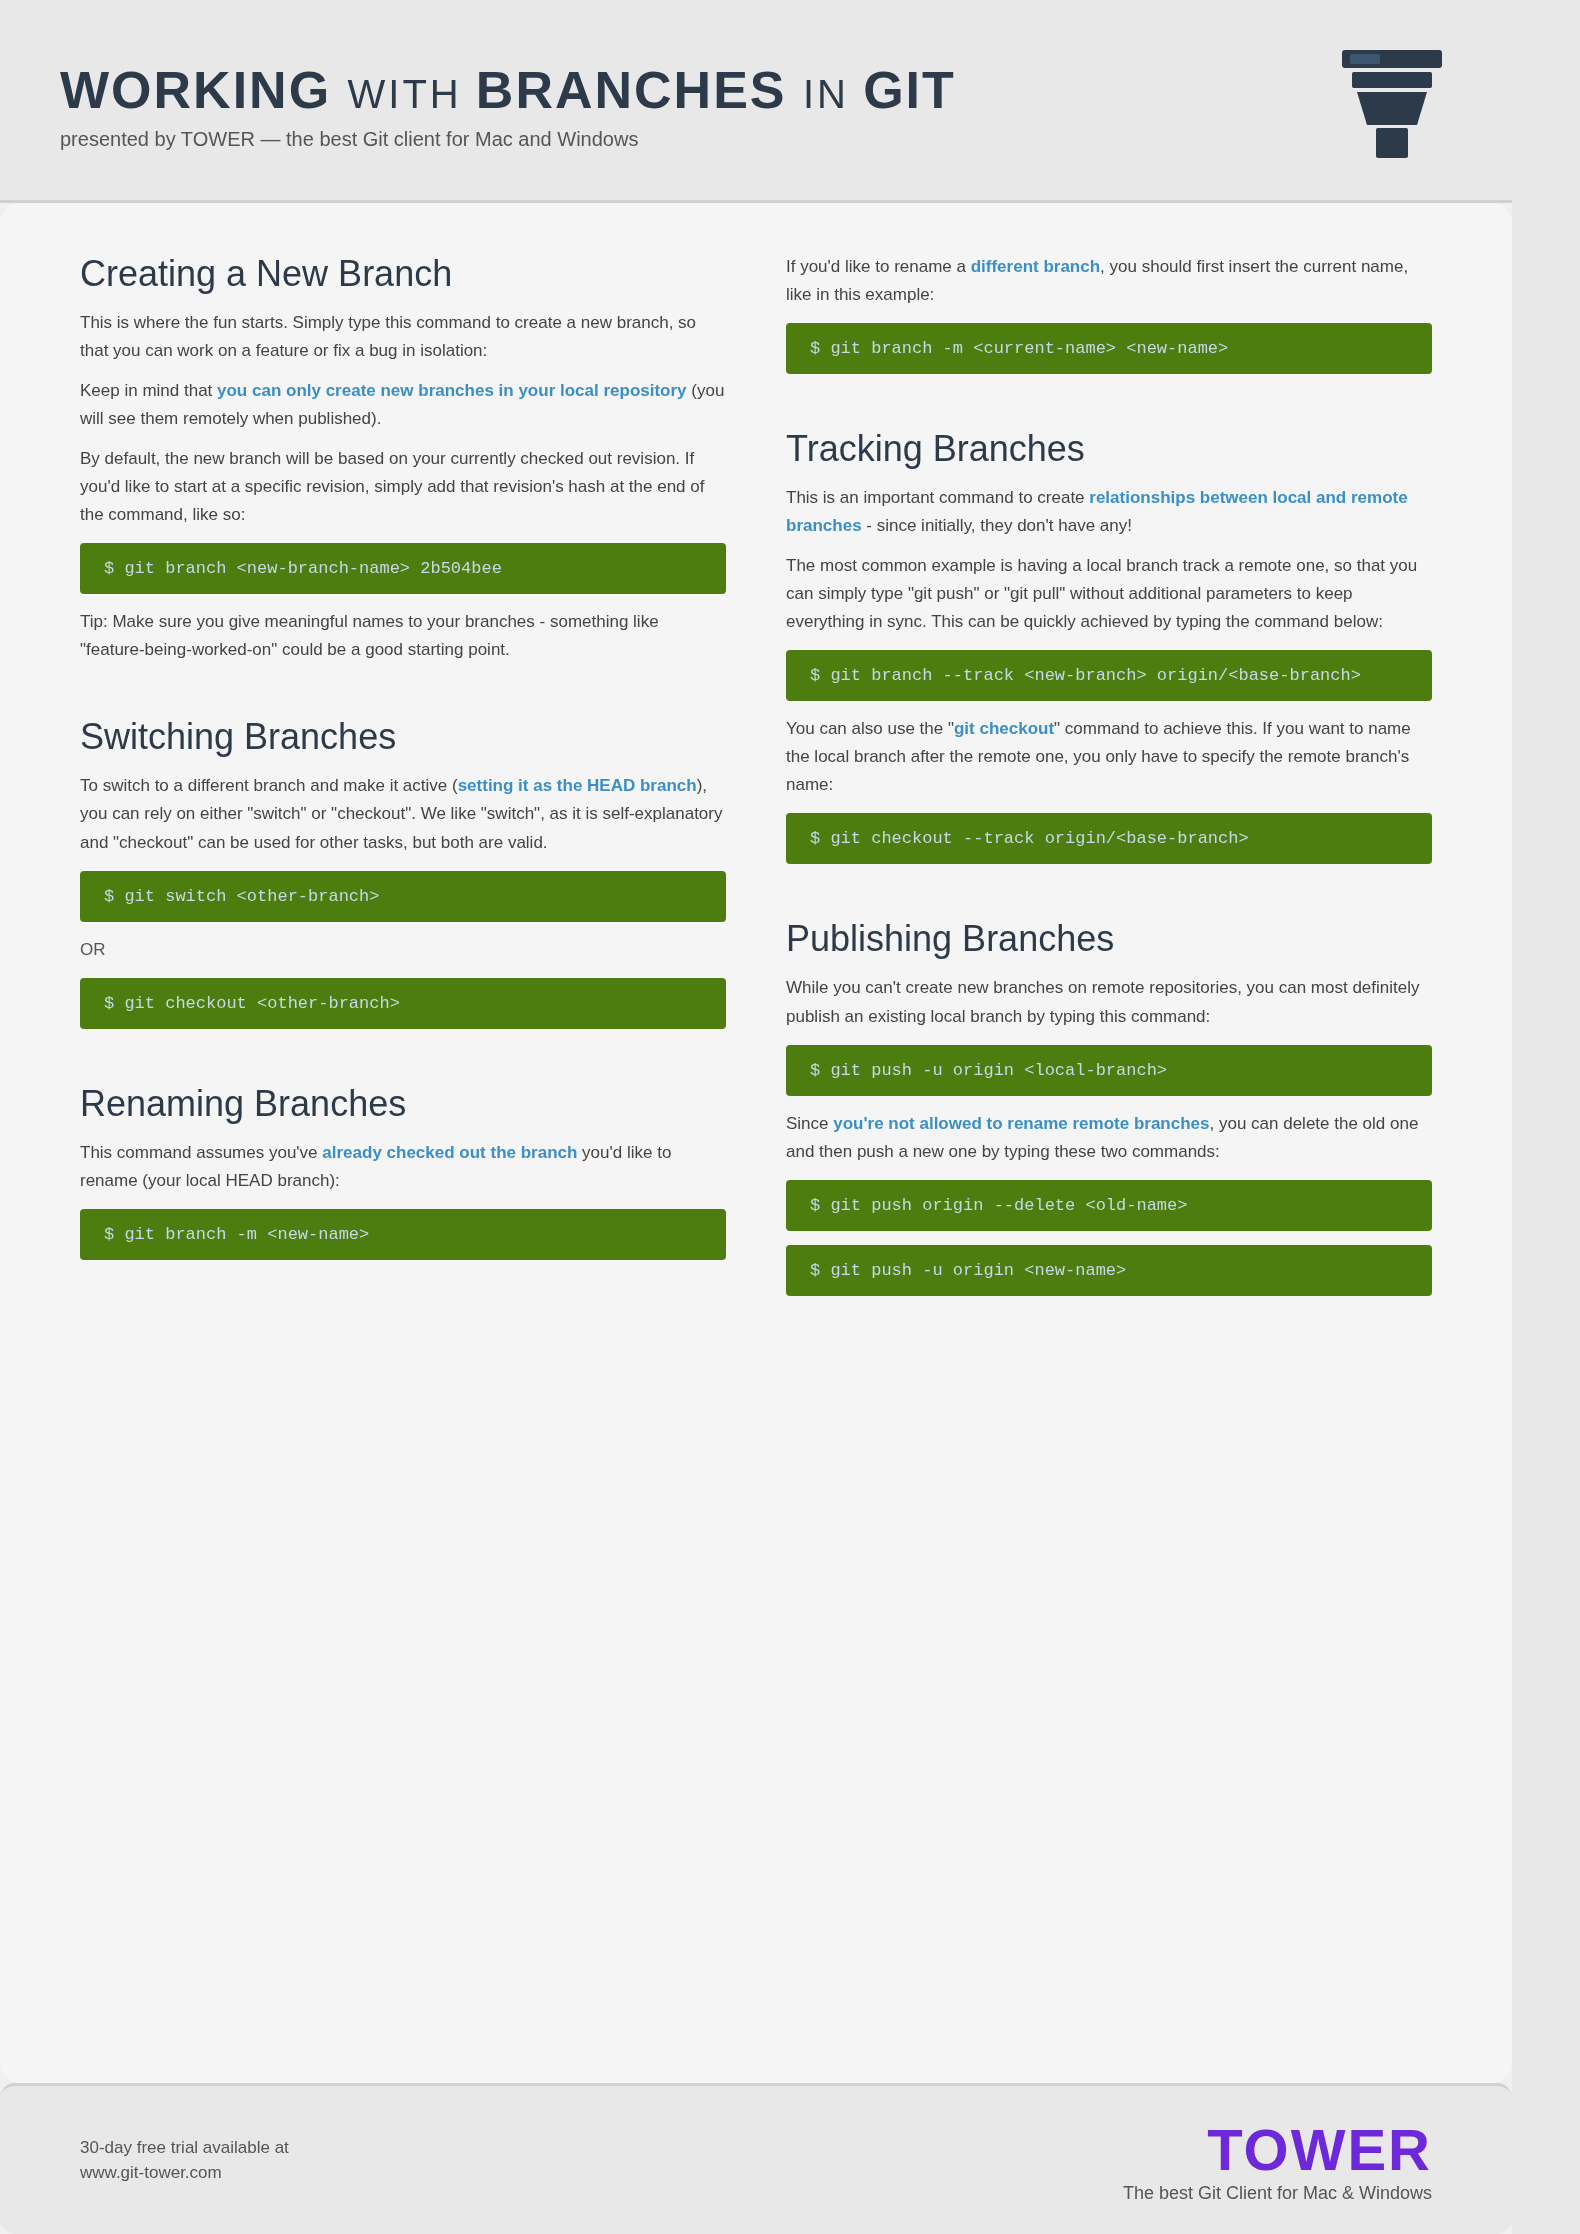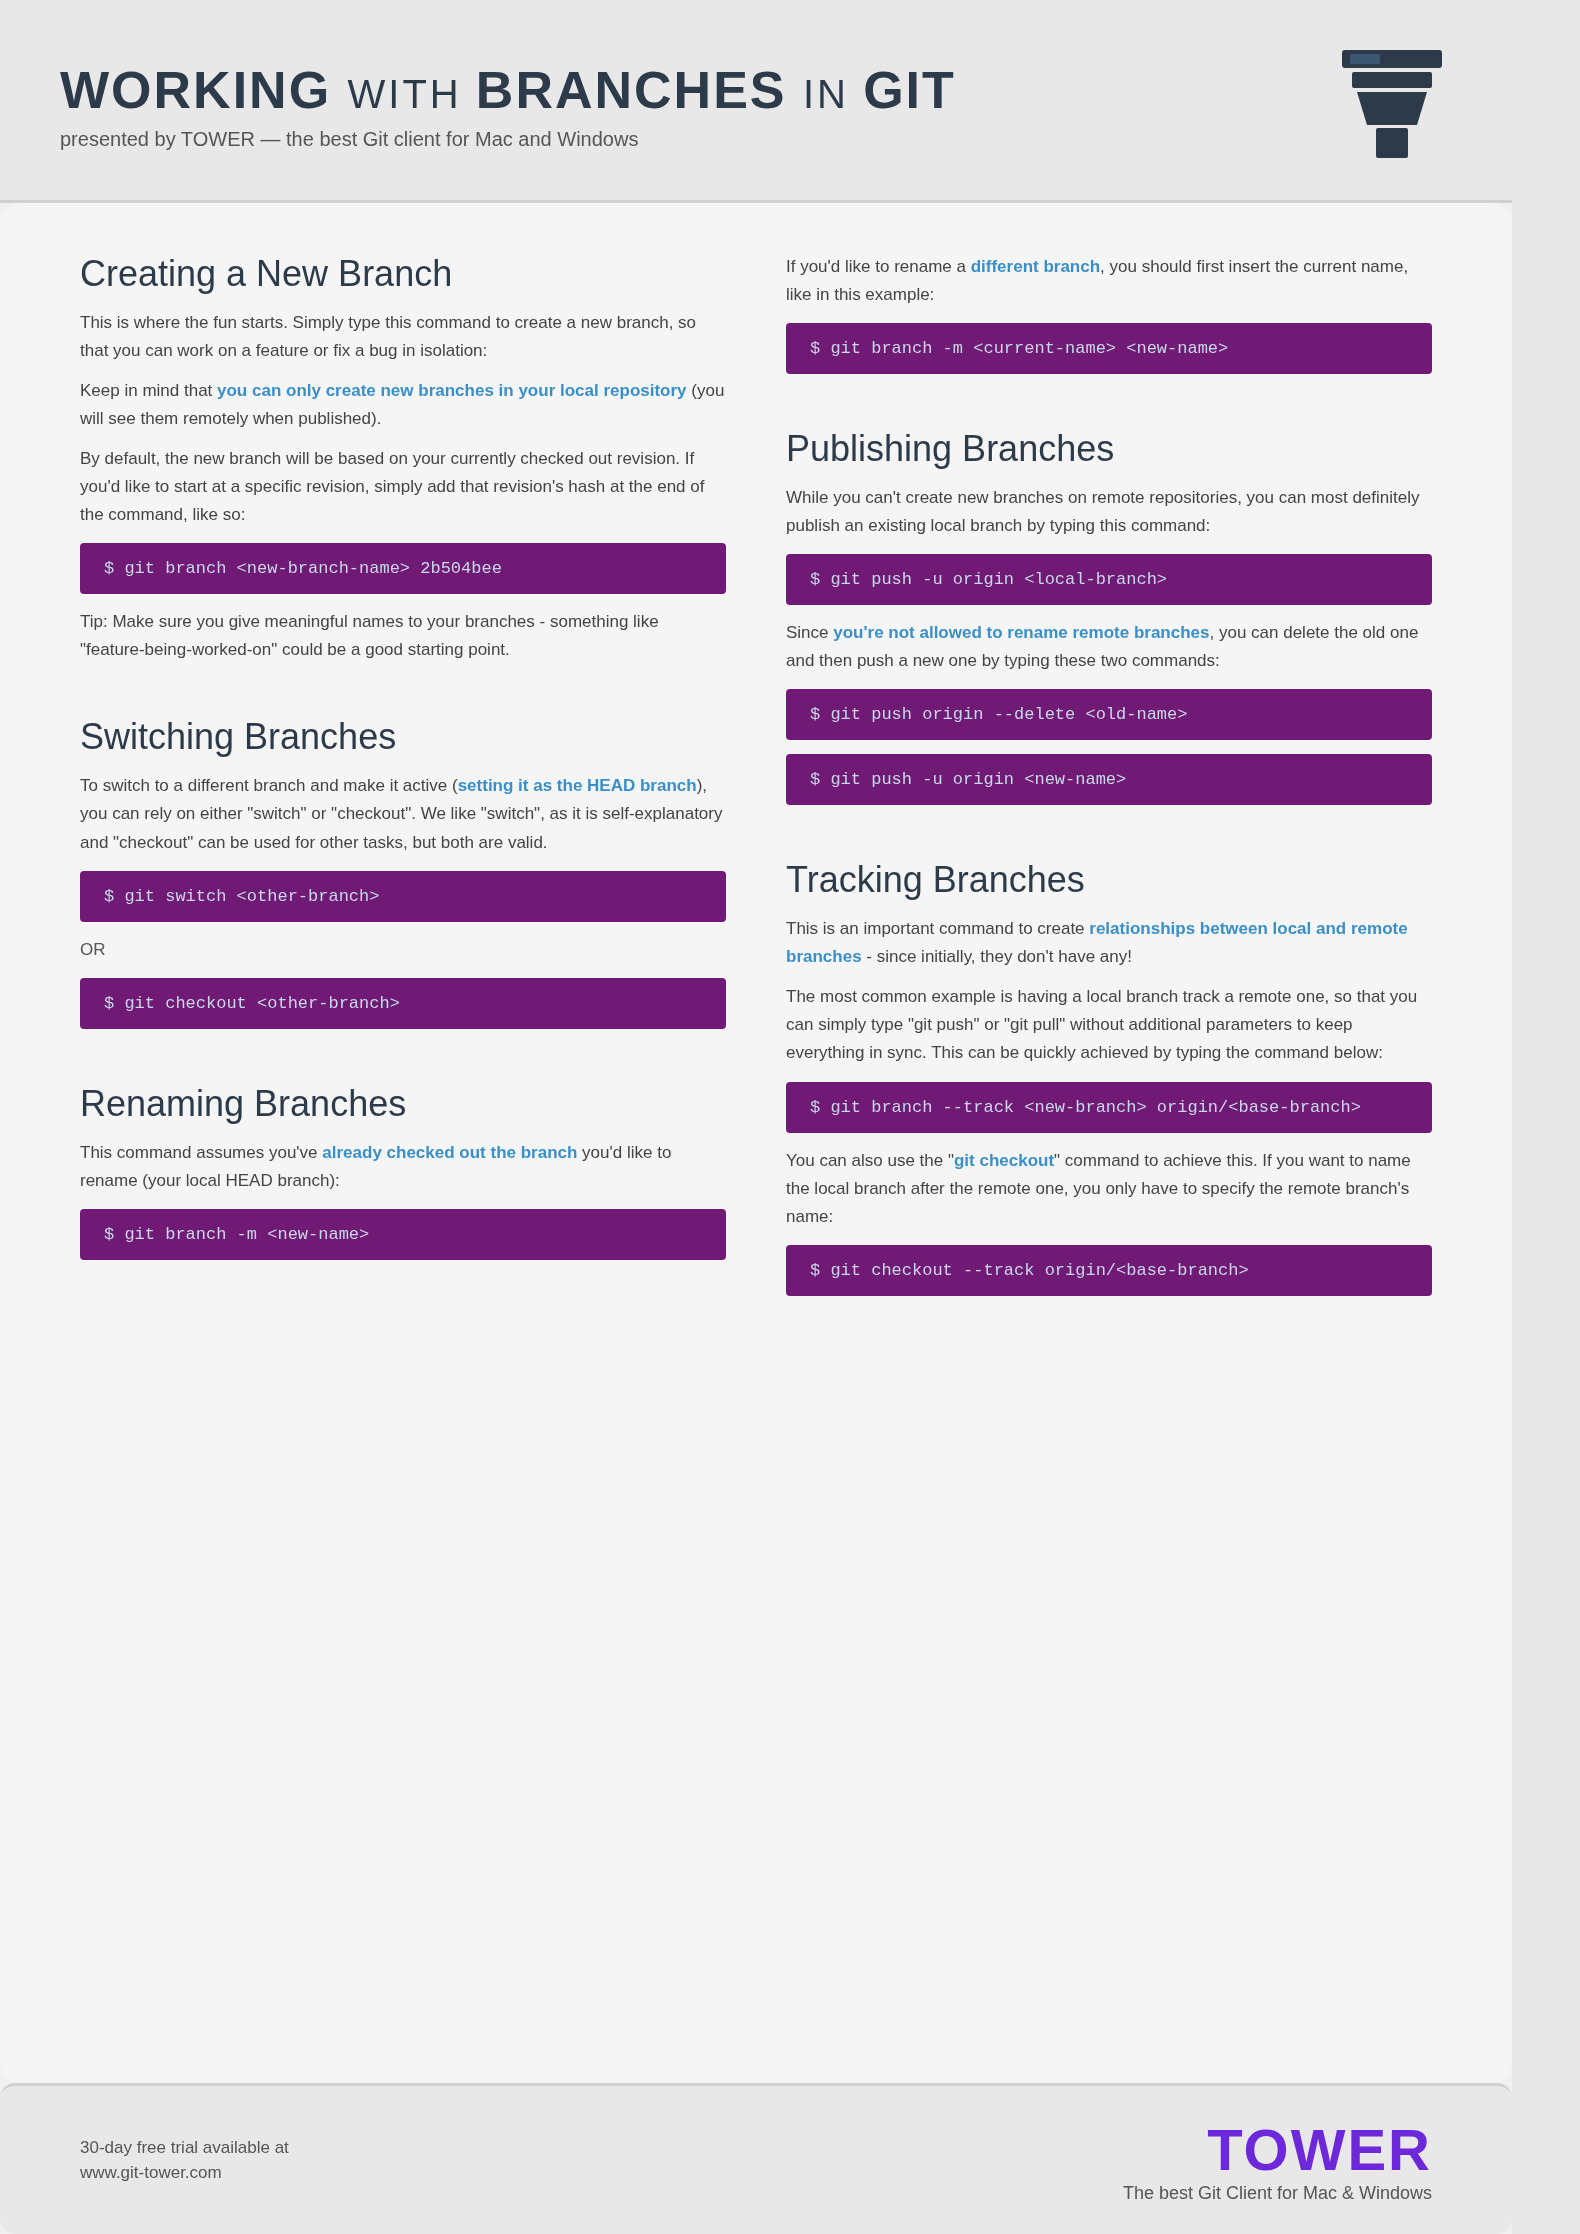--- a/index.html
+++ b/index.html
@@ -111,21 +111,21 @@
       margin-bottom: 12px;
       font-family: Arial, sans-serif;
     }
 
     .highlight-blue {
       color: #3a8fc7;
       font-weight: 700;
     }
 
     .code-block {
-      background: #701a75;
+      background: #4d7c0f;
       color: #c8d8e8;
       padding: 16px 24px;
       border-radius: 4px;
       font-family: 'Courier New', Courier, monospace;
       font-size: 17px;
       margin: 14px 0;
     }
 
     .section p.or-label {
       font-size: 17px;
@@ -243,41 +243,41 @@
     <div class="col">
 
       <div class="section">
         <p>
           <span>If you'd like to rename a </span><span class="highlight-blue">different branch</span><span>, you should first insert the current name, like in this example:</span>
         </p>
         <div class="code-block">$ git branch -m &lt;current-name&gt; &lt;new-name&gt;</div>
       </div>
 
       <div class="section">
+        <div class="section-title">Tracking Branches</div>
+        <p>
+          <span>This is an important command to create </span><span class="highlight-blue">relationships between local and remote branches</span><span> - since initially, they don't have any!</span>
+        </p>
+        <p>The most common example is having a local branch track a remote one, so that you can simply type "git push" or "git pull" without additional parameters to keep everything in sync. This can be quickly achieved by typing the command below:</p>
+        <div class="code-block">$ git branch --track &lt;new-branch&gt; origin/&lt;base-branch&gt;</div>
+        <p>
+          <span>You can also use the "</span><span class="highlight-blue">git checkout</span><span>" command to achieve this. If you want to name the local branch after the remote one, you only have to specify the remote branch's name:</span>
+        </p>
+        <div class="code-block">$ git checkout --track origin/&lt;base-branch&gt;</div>
+      </div>
+
+      <div class="section">
         <div class="section-title">Publishing Branches</div>
         <p>While you can't create new branches on remote repositories, you can most definitely publish an existing local branch by typing this command:</p>
         <div class="code-block">$ git push -u origin &lt;local-branch&gt;</div>
         <p>
           <span>Since </span><span class="highlight-blue">you're not allowed to rename remote branches</span><span>, you can delete the old one and then push a new one by typing these two commands:</span>
         </p>
         <div class="code-block">$ git push origin --delete &lt;old-name&gt;</div>
         <div class="code-block">$ git push -u origin &lt;new-name&gt;</div>
-      </div>
-
-      <div class="section">
-        <div class="section-title">Tracking Branches</div>
-        <p>
-          <span>This is an important command to create </span><span class="highlight-blue">relationships between local and remote branches</span><span> - since initially, they don't have any!</span>
-        </p>
-        <p>The most common example is having a local branch track a remote one, so that you can simply type "git push" or "git pull" without additional parameters to keep everything in sync. This can be quickly achieved by typing the command below:</p>
-        <div class="code-block">$ git branch --track &lt;new-branch&gt; origin/&lt;base-branch&gt;</div>
-        <p>
-          <span>You can also use the "</span><span class="highlight-blue">git checkout</span><span>" command to achieve this. If you want to name the local branch after the remote one, you only have to specify the remote branch's name:</span>
-        </p>
-        <div class="code-block">$ git checkout --track origin/&lt;base-branch&gt;</div>
       </div>
 
     </div>
   </div>
 
   <div class="footer">
     <div class="footer-left">
       <div>30-day free trial available at</div>
       <div>www.git-tower.com</div>
     </div>

